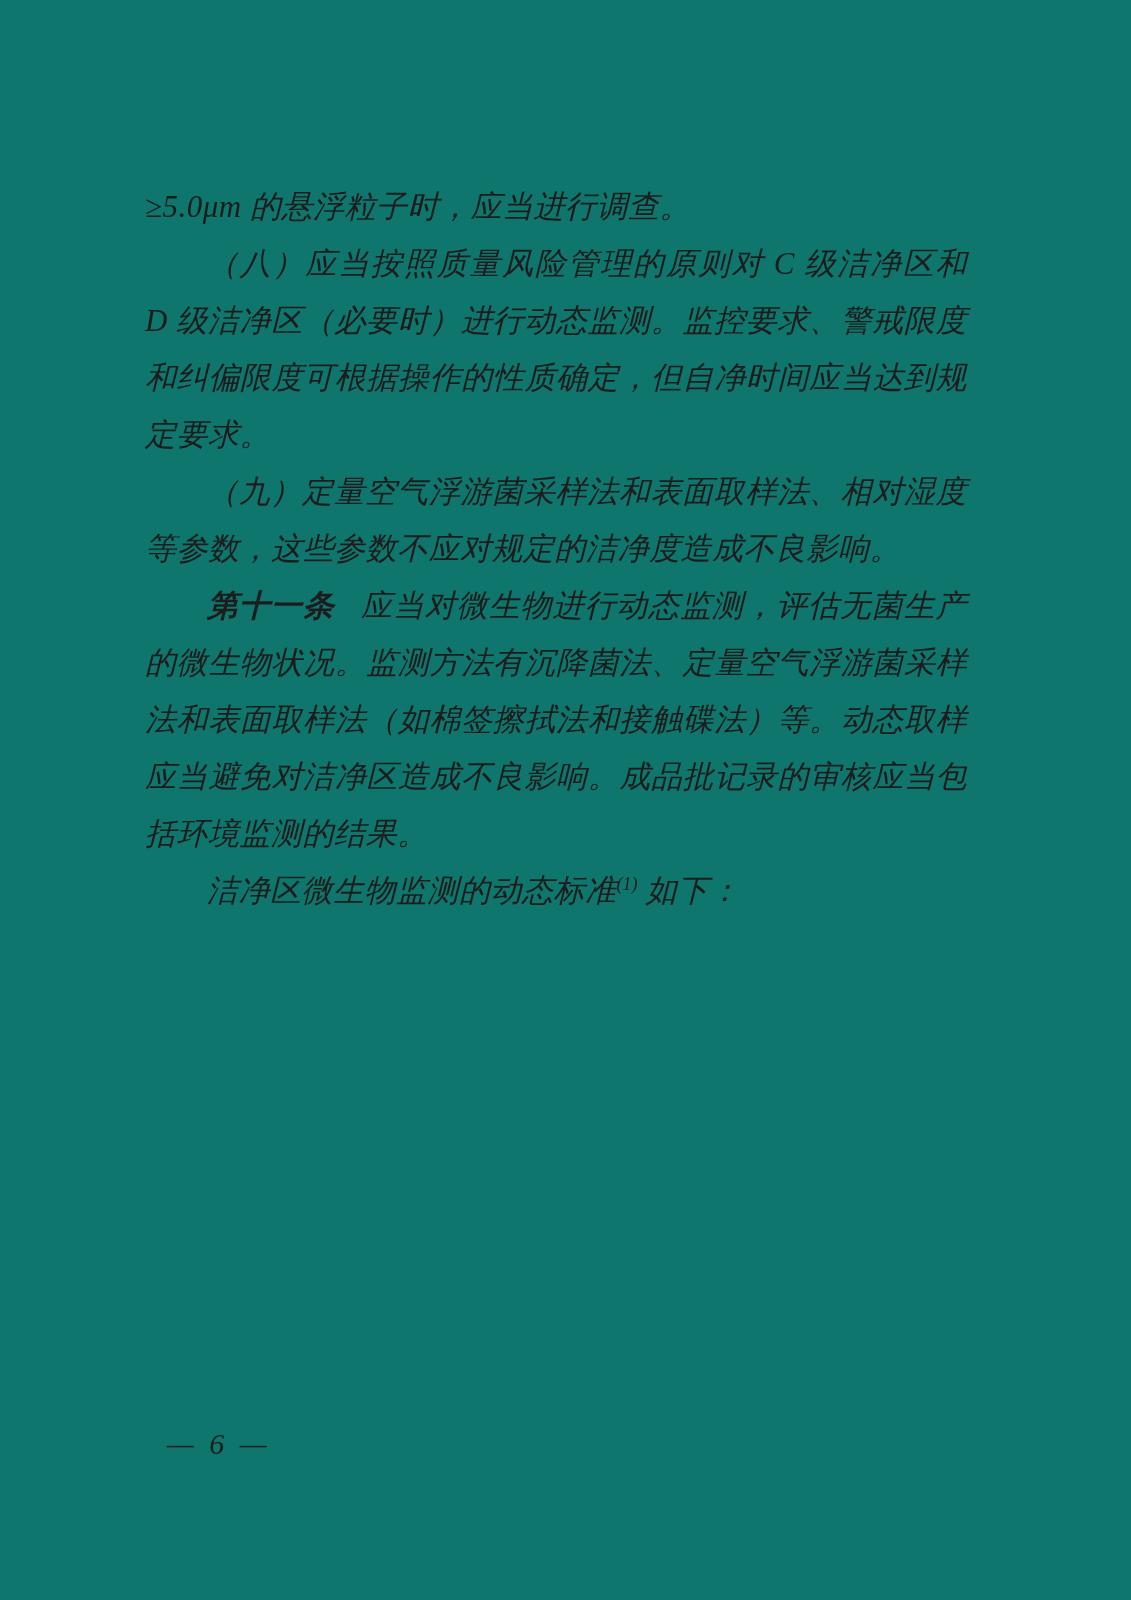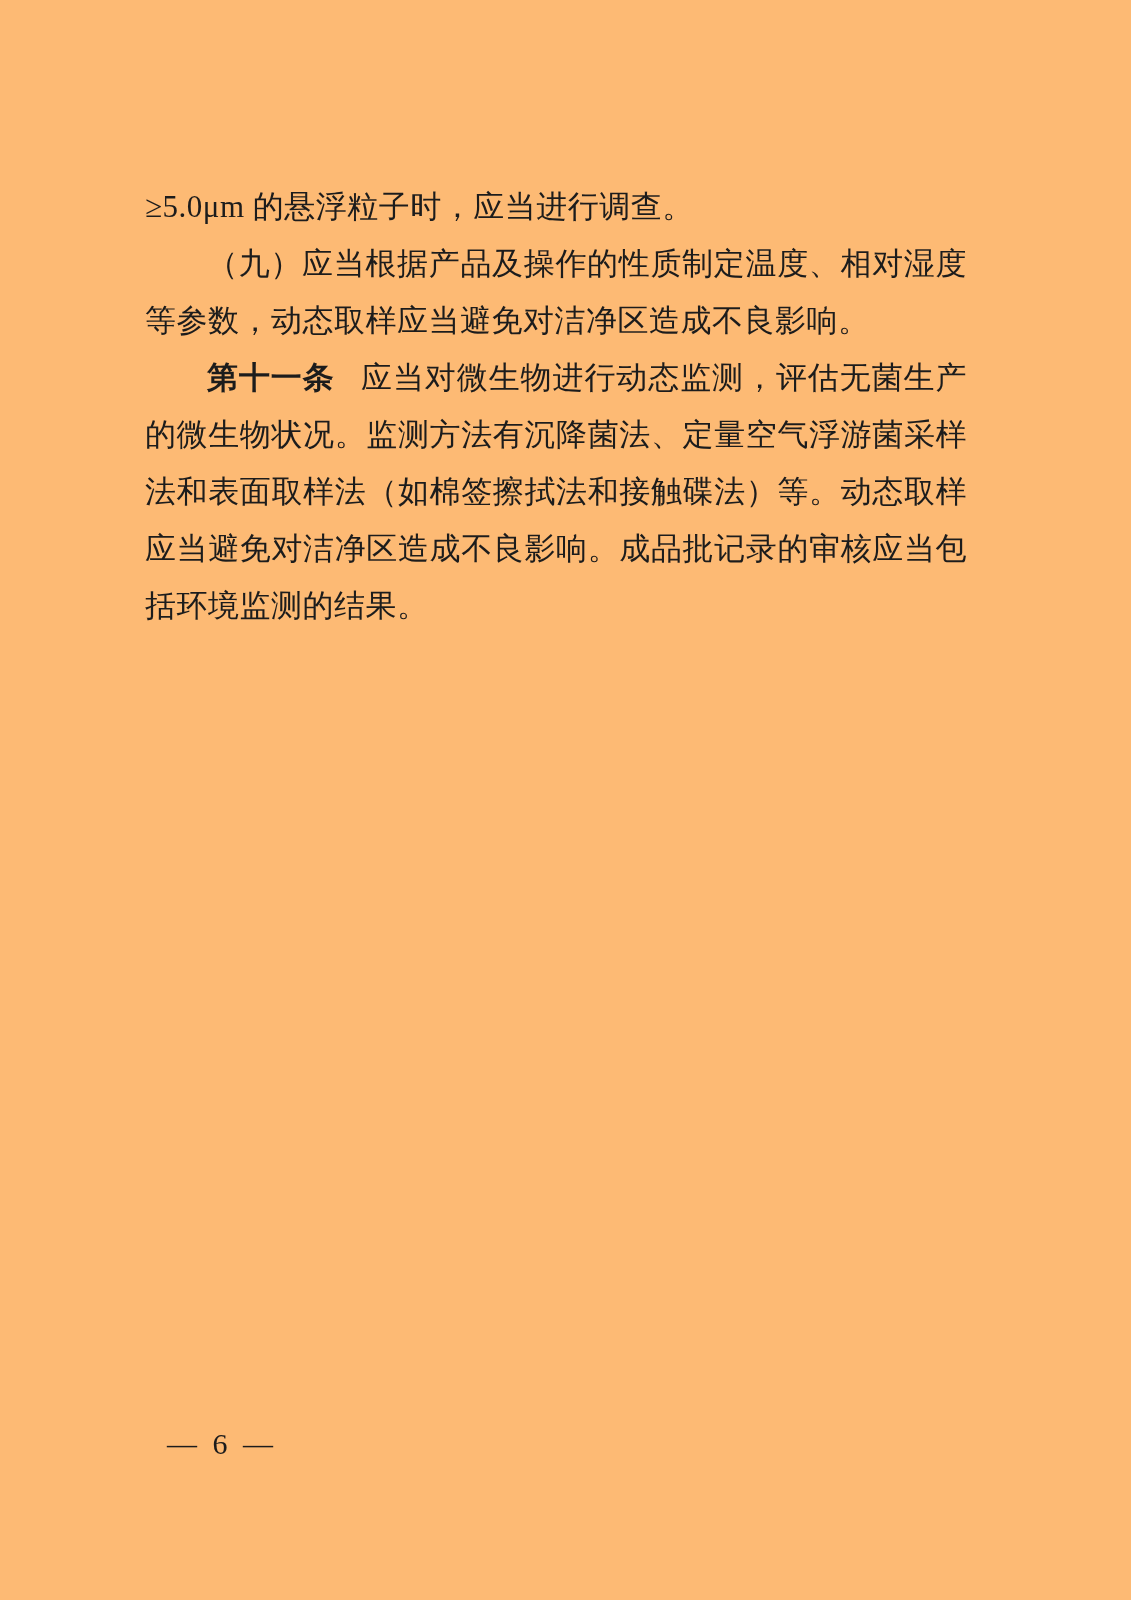--- a/index.html
+++ b/index.html
@@ -11,21 +11,22 @@
     width: 1131px;
     height: 1600px;
     position: relative;
     font-family: "Liberation Serif", "DejaVu Serif", serif;
     color: #1c1c1c;
     overflow: hidden;
   }
   .page {
     position: absolute;
     inset: 0;
-    background: #fdba74;
+    background: #0f766e;
+    font-style: italic;
   }
   .content {
     position: absolute;
     left: 145px;
     top: 178px;
     width: 822px;
     font-size: 31px;
     line-height: 57px;
     text-align: justify;
     text-justify: inter-character;
@@ -65,30 +66,36 @@
 
 <div class="page">
 
   <div class="content">
 
     <p>
       <span>≥5.0μm 的悬浮粒子时，应当进行调查。</span>
     </p>
 
 
+    <p class="indent">
+      <span>（八）应当按照质量风险管理的原则对 C 级洁净区和 D 级洁净区（必要时）进行动态监测。监控要求、警戒限度和纠偏限度可根据操作的性质确定，但自净时间应当达到规定要求。</span>
+    </p>
 
     <p class="indent">
-      <span>（九）应当根据产品及操作的性质制定温度、相对湿度等参数，动态取样应当避免对洁净区造成不良影响。</span>
+      <span>（九）定量空气浮游菌采样法和表面取样法、相对湿度等参数，这些参数不应对规定的洁净度造成不良影响。</span>
     </p>
 
     <p class="indent">
       <span class="lead-term">第十一条</span><span>应当对微生物进行动态监测，评估无菌生产的微生物状况。监测方法有沉降菌法、定量空气浮游菌采样法和表面取样法（如棉签擦拭法和接触碟法）等。动态取样应当避免对洁净区造成不良影响。成品批记录的审核应当包括环境监测的结果。</span>
     </p>
 
 
+    <p class="indent">
+      <span>洁净区微生物监测的动态标准</span><sup class="fnref">(1)</sup><span> 如下：</span>
+    </p>
 
   </div>
 
   <div class="footer">
     <span>— 6 —</span>
   </div>
 
 </div>
 
 </body></html>

